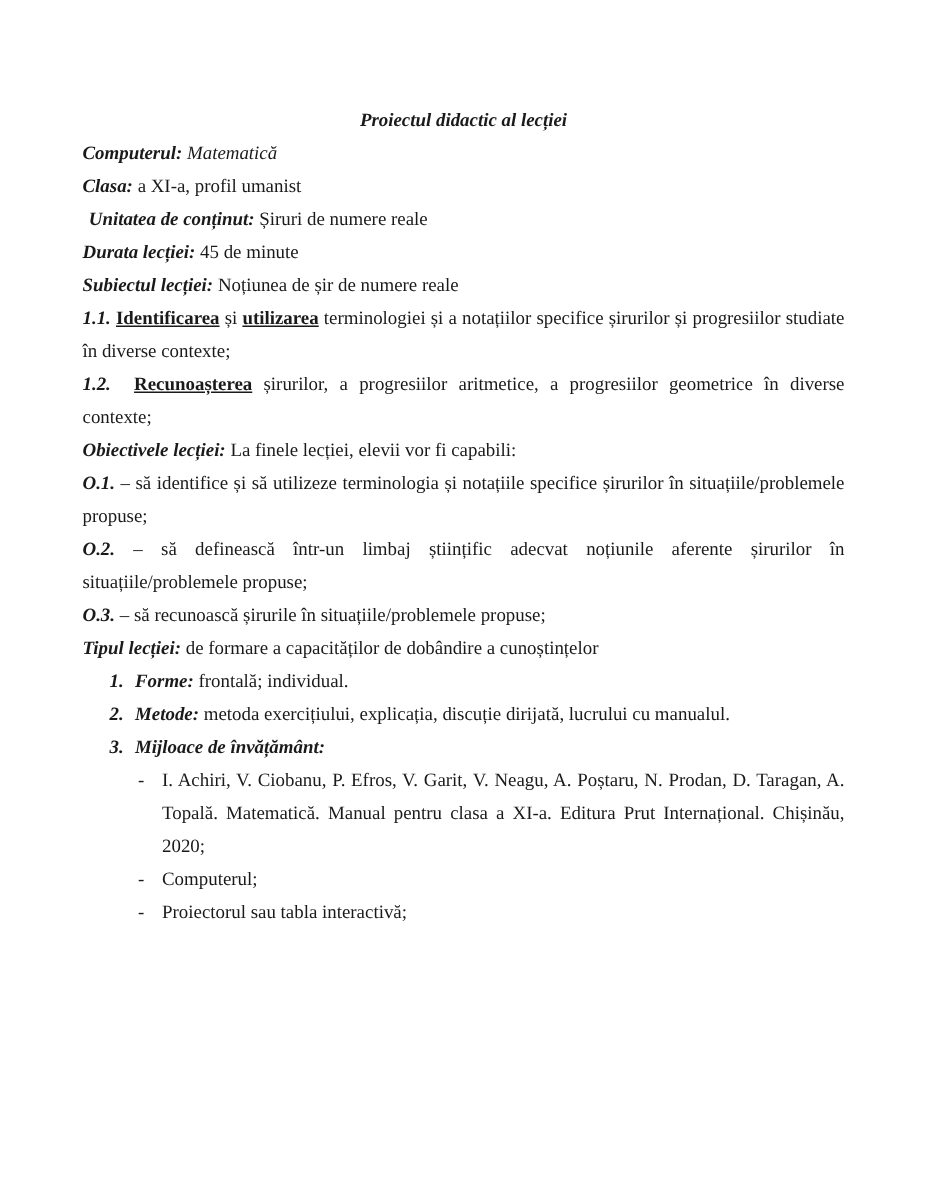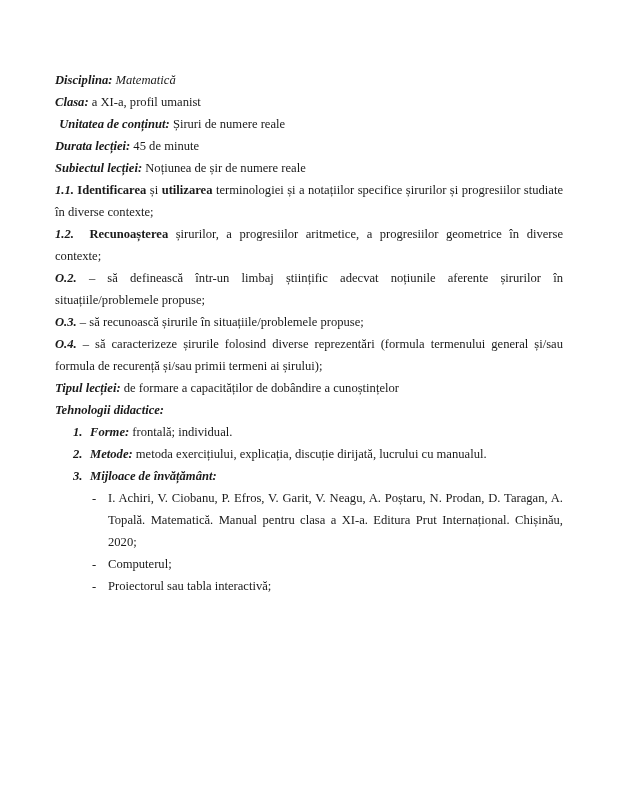--- a/index.html
+++ b/index.html
@@ -4,36 +4,37 @@
 <style>
   html, body { margin: 0; padding: 0; background: #ffffff; }
   body { width: 618px; height: 800px; overflow: hidden; position: relative; }
   .page {
     position: absolute; left: 55px; top: 69px; width: 508px;
     font-family: "Liberation Serif", serif; font-size: 12.6px; color: #1a1a1a;
     line-height: 22px;
   }
   .title { text-align: center; font-weight: bold; font-style: italic; }
   .bi { font-weight: bold; font-style: italic; }
-  .b { font-weight: bold; }
+  .b { font-weight: bold; text-decoration: underline; }
   .p { text-align: justify; }
   .indent1 { padding-left: 1px; }
   .num-item { position: relative; padding-left: 35px; }
   .num-item .num { position: absolute; left: 18px; font-weight: bold; font-style: italic; }
   .dash-item { position: relative; padding-left: 53px; text-align: justify; }
   .dash-item .dash { position: absolute; left: 37px; }
   .sp12 { display: inline-block; width: 8px; }
 </style>
 </head>
 <body>
 
 <div class="page">
+  <div class="title">Proiectul didactic al lecției</div>
 
   <div>
-    <span class="bi">Disciplina:</span>
+    <span class="bi">Computerul:</span>
     <i>Matematică</i>
   </div>
 
   <div>
     <span class="bi">Clasa:</span>
     <span>a XI-a, profil umanist</span>
   </div>
 
   <div class="indent1">
     &nbsp;<span class="bi">Unitatea de conținut:</span>
@@ -56,37 +57,40 @@
     <span class="bi">1.1.</span>
     <span class="b">Identificarea</span><span> și </span><span class="b">utilizarea</span><span> terminologiei și a notațiilor specifice șirurilor și progresiilor studiate în diverse contexte;</span>
   </div>
 
   <div class="p">
     <span class="bi">1.2.</span><span class="sp12"></span>
     <span class="b">Recunoașterea</span><span> șirurilor, a progresiilor aritmetice, a progresiilor geometrice în diverse contexte;</span>
   </div>
 
 
+  <div>
+    <span class="bi">Obiectivele lecției:</span>
+    <span>La finele lecției, elevii vor fi capabili:</span>
+  </div>
 
+  <div class="p">
+    <span class="bi">O.1.</span><span> – să identifice și să utilizeze terminologia și notațiile specifice șirurilor în situațiile/problemele propuse;</span>
+  </div>
   <div class="p">
     <span class="bi">O.2.</span><span> – să definească într-un limbaj științific adecvat noțiunile aferente șirurilor în situațiile/problemele propuse;</span>
   </div>
   <div class="p">
     <span class="bi">O.3.</span><span> – să recunoască șirurile în situațiile/problemele propuse;</span>
-  </div>
-  <div class="p">
-    <span class="bi">O.4.</span><span> – să caracterizeze șirurile folosind diverse reprezentări (formula termenului general și/sau formula de recurență și/sau primii termeni ai șirului);</span>
   </div>
 
   <div>
     <span class="bi">Tipul lecției:</span>
     <span>de formare a capacităților de dobândire a cunoștințelor</span>
   </div>
 
-  <div class="bi">Tehnologii didactice:</div>
 
   <div class="num-item">
     <span class="num">1.</span>
     <span class="bi">Forme:</span>
     <span>frontală; individual.</span>
   </div>
   <div class="num-item">
     <span class="num">2.</span>
     <span class="bi">Metode:</span>
     <span>metoda exercițiului, explicația, discuție dirijată, lucrului cu manualul.</span>

